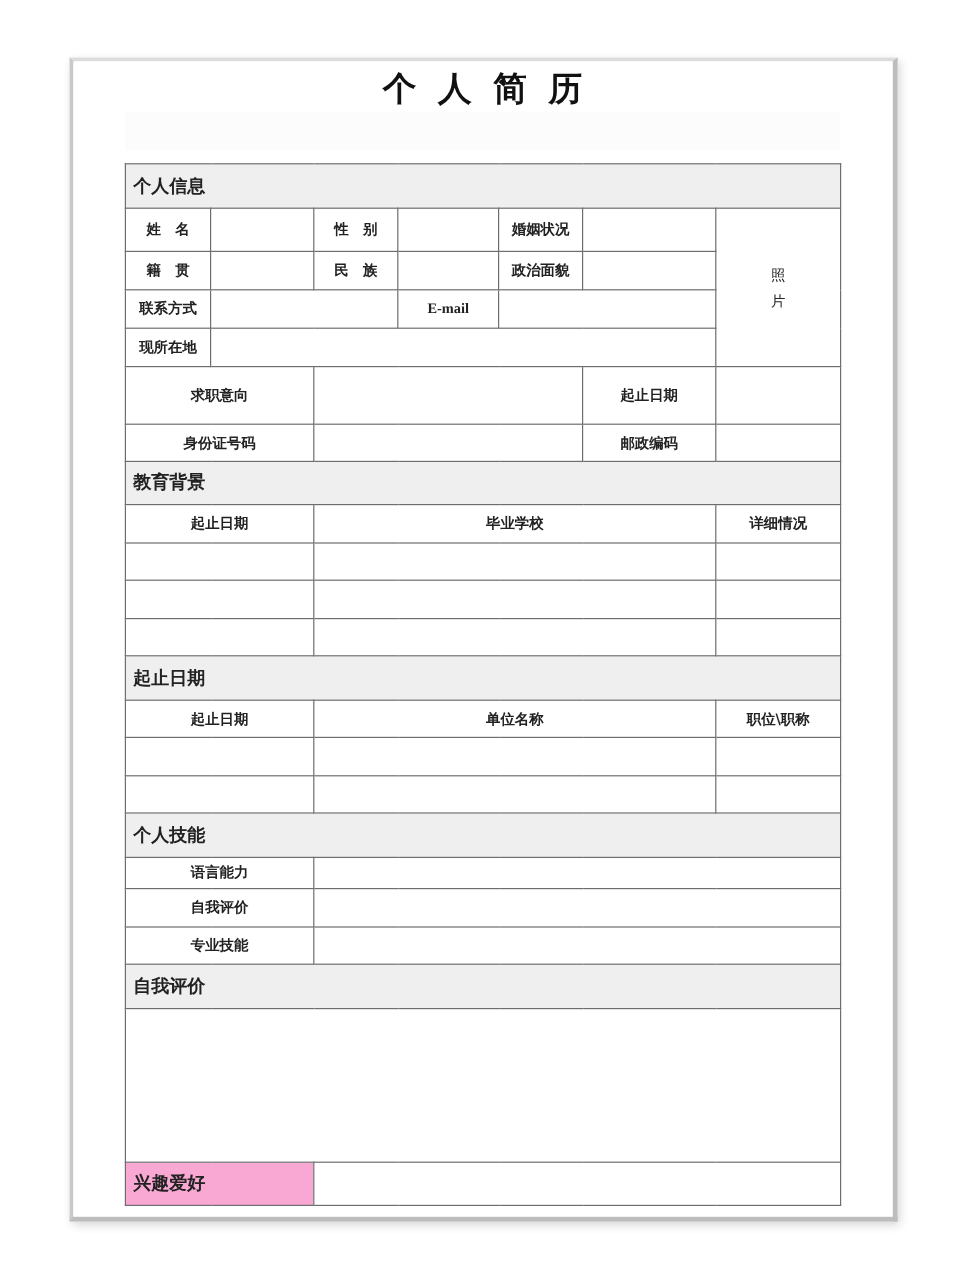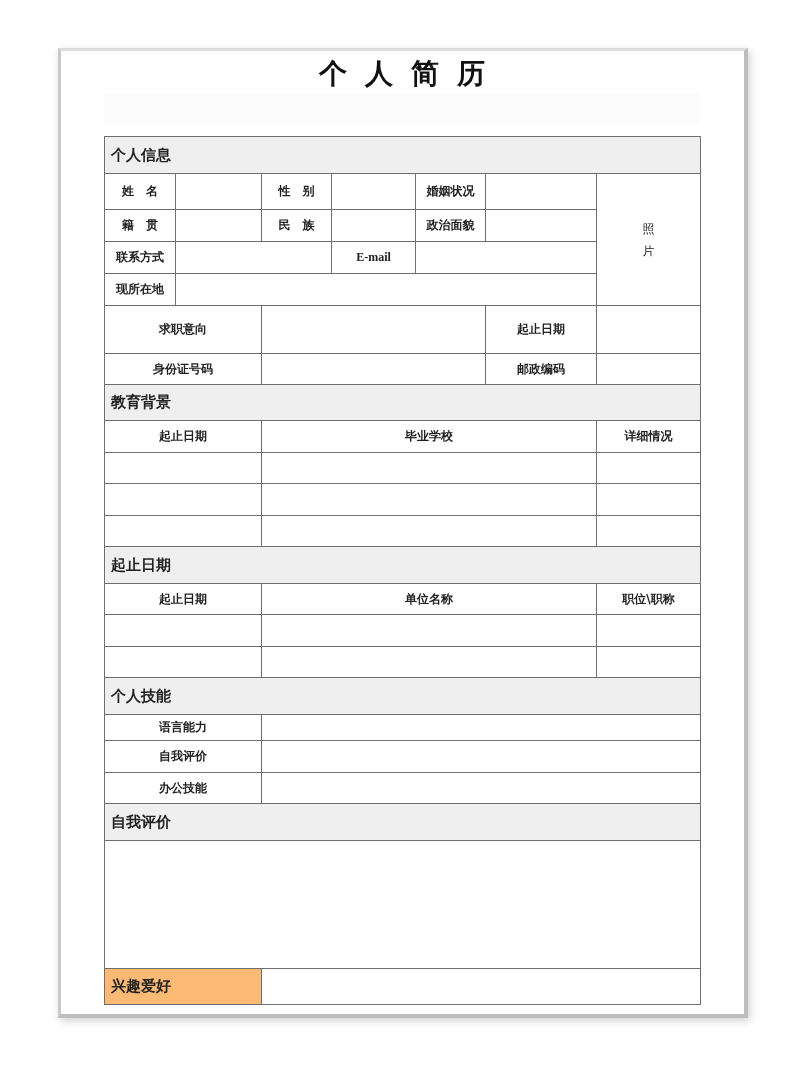--- a/index.html
+++ b/index.html
@@ -35,21 +35,21 @@
     table.resume td {
       border: 1px solid #6e6e6e; padding: 0; font-size: 12px; font-weight: bold;
       text-align: center; vertical-align: middle; color: #222; overflow: hidden;
     }
     td.sec {
       background: #efefef; text-align: left !important; padding-left: 6px !important;
       font-size: 15px !important; font-weight: bold; color: #111;
     }
     td.photo { font-weight: normal !important; color: #555; font-size: 12px; line-height: 22px; }
     td.email { font-family: Liberation Serif, serif; font-size: 12px; }
-    td.hobby-label { background: #fdba74; }
+    td.hobby-label { background: #f9a8d4; }
     td.field { background: #ffffff; }
   </style>
 </head>
 <body>
 
 <div class="page"></div>
 
 <div class="title-block">
   <div class="title">个人简历</div>
   <div class="title-rule"></div>
@@ -163,21 +163,21 @@
   </tr>
   <tr style="height:26px">
     <td colspan="2">语言能力</td>
     <td colspan="5" class="field"></td>
   </tr>
   <tr style="height:32px">
     <td colspan="2">自我评价</td>
     <td colspan="5" class="field"></td>
   </tr>
   <tr style="height:31px">
-    <td colspan="2">办公技能</td>
+    <td colspan="2">专业技能</td>
     <td colspan="5" class="field"></td>
   </tr>
 
   <tr style="height:37px">
     <td colspan="7" class="sec">自我评价</td>
   </tr>
   <tr style="height:128px">
     <td colspan="7" class="field"></td>
   </tr>
 

